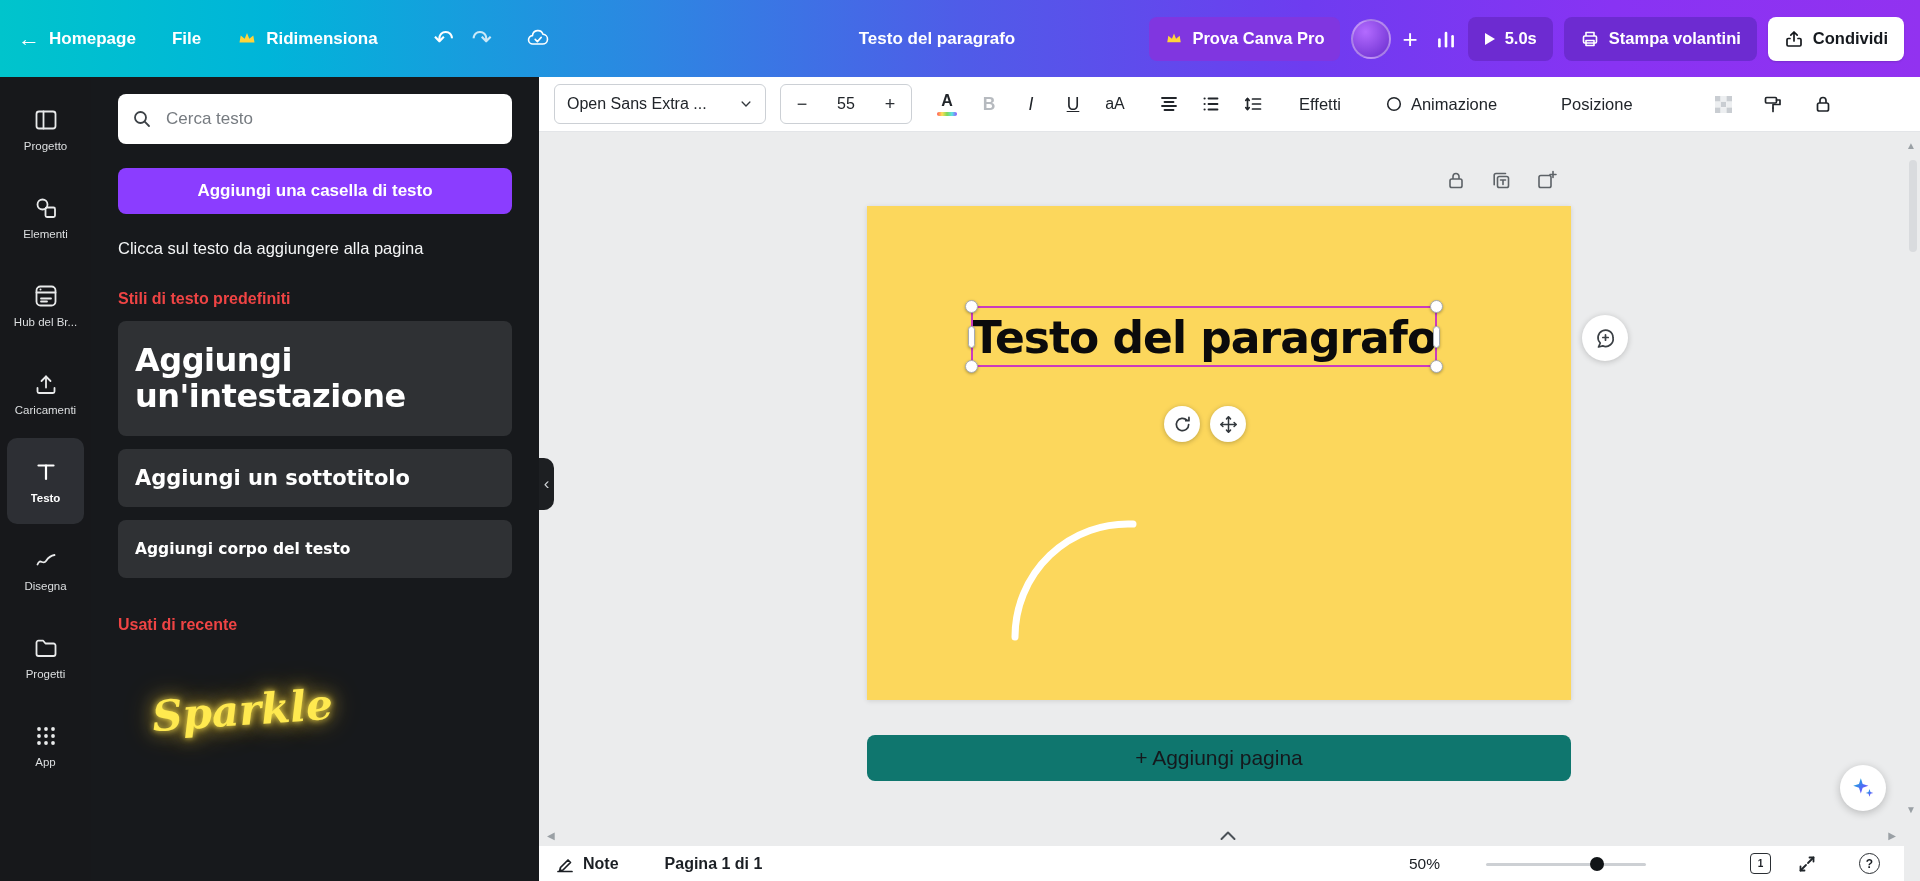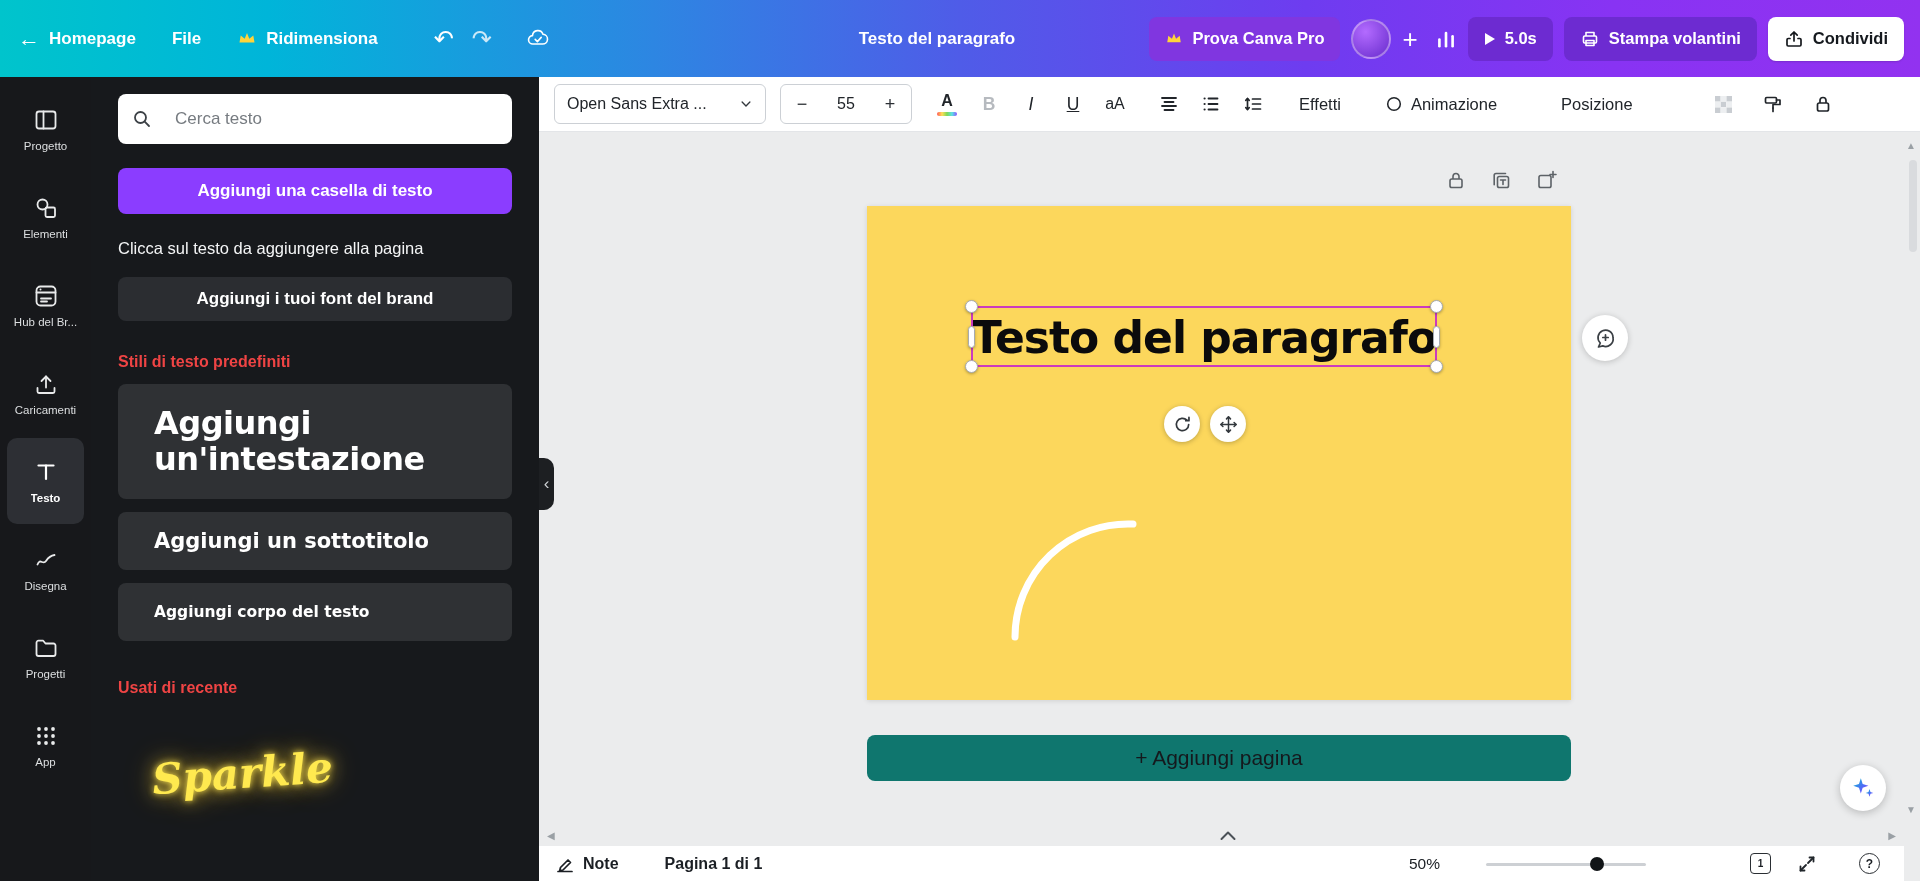--- a/index.html
+++ b/index.html
@@ -23,28 +23,28 @@
 
   
   .sidebar{position:absolute;left:0;top:77px;width:91px;bottom:0;background:#17181b;padding-top:8px;display:flex;flex-direction:column}
   .nav-item{height:86px;margin:1px 7px;border-radius:10px;display:flex;flex-direction:column;align-items:center;justify-content:center;gap:7px;color:#e8e9ea;cursor:pointer}
   .nav-item .lbl{font-size:11.5px;color:#dddfe1;max-width:80px;overflow:hidden;text-overflow:ellipsis;white-space:nowrap}
   .nav-item.active{background:#2d2f34}
   .nav-item.active .lbl{color:#fff;font-weight:600}
 
   
   .panel{position:absolute;left:91px;top:77px;width:448px;bottom:0;background:#17191c;padding:17px 27px;color:#fff;overflow:hidden}
-  .search{height:50px;background:#fff;border-radius:8px;display:flex;align-items:center;padding:0 14px;gap:23px}
+  .search{height:50px;background:#fff;border-radius:8px;display:flex;align-items:center;padding:0 14px;gap:14px}
   .search input{flex:1;border:0;outline:0;background:transparent;font-size:17px;color:#2b2f33;font-family:"Liberation Sans",sans-serif}
   .search input::placeholder{color:#767b80}
   .btn-primary{margin-top:24px;height:46px;background:#8b3dff;border-radius:8px;display:flex;align-items:center;justify-content:center;font-size:17px;font-weight:600;cursor:pointer}
   .hint{margin-top:25px;font-size:16.5px;font-weight:400;color:#f4f5f6}
   .btn-dark{margin-top:19px;height:44px;background:#2b2d31;border-radius:8px;display:flex;align-items:center;justify-content:center;font-size:17px;font-weight:700;cursor:pointer}
   .section-label{margin-top:32px;font-size:16px;font-weight:700;color:#ef4444}
-  .style-card{background:#2f3134;border-radius:8px;display:flex;align-items:center;padding:0 36px;cursor:pointer;font-family:"DejaVu Sans",sans-serif}
+  .style-card{background:#2f3134;border-radius:8px;display:flex;align-items:center;padding:0 17px;cursor:pointer;font-family:"DejaVu Sans",sans-serif}
   .card-heading{margin-top:13px;height:115px;font-size:32px;font-weight:800;line-height:1.12;letter-spacing:-.5px}
   .card-sub{margin-top:13px;height:58px;font-size:21px;font-weight:700}
   .card-body{margin-top:13px;height:58px;font-size:15.5px;font-weight:700}
   .sparkle{display:inline-block;margin:52px 0 0 34px;font-family:"DejaVu Serif",serif;font-style:italic;font-weight:700;font-size:42px;color:#ffe94f;transform:rotate(-4deg);cursor:pointer;
     text-shadow:0 0 6px rgba(255,232,80,.95),0 0 18px rgba(255,215,60,.75),0 0 32px rgba(255,200,40,.45)}
   .collapse-tab{position:absolute;left:539px;top:458px;width:15px;height:52px;background:#1d1f22;border-radius:0 10px 10px 0;color:#cfd2d5;
     display:flex;align-items:center;justify-content:center;font-size:17px;cursor:pointer;z-index:6}
 
   
   .toolbar{position:absolute;left:539px;top:77px;right:0;height:55px;background:#fff;border-bottom:1px solid #e3e5e8;display:flex;align-items:center;padding:0 15px;color:#21252a;z-index:4}
@@ -277,21 +277,20 @@
       <span>
         <svg width="20" height="20" viewBox="0 0 20 20" fill="none" stroke="#3c4146" stroke-width="1.8" stroke-linecap="round">
           <circle cx="8.5" cy="8.5" r="5.5"></circle>
             <path d="M12.7 12.7L17 17"></path>
         </svg>
       </span>
       <input type="text" placeholder="Cerca testo" style="">
     </div>
     <div class="btn-primary">Aggiungi una casella di testo</div>
     <div class="hint">Clicca sul testo da aggiungere alla pagina</div>
-    <div class="btn-dark">Aggiungi i tuoi font del brand</div>
     <div class="section-label">Stili di testo predefiniti</div>
     <div class="style-card card-heading">Aggiungi un'intestazione</div>
     <div class="style-card card-sub">Aggiungi un sottotitolo</div>
     <div class="style-card card-body">Aggiungi corpo del testo</div>
     <div class="section-label" style="margin-top:38px">Usati di recente</div>
     <div class="sparkle">Sparkle</div>
   </aside>
 
   <div class="collapse-tab">
     <span>‹</span>

